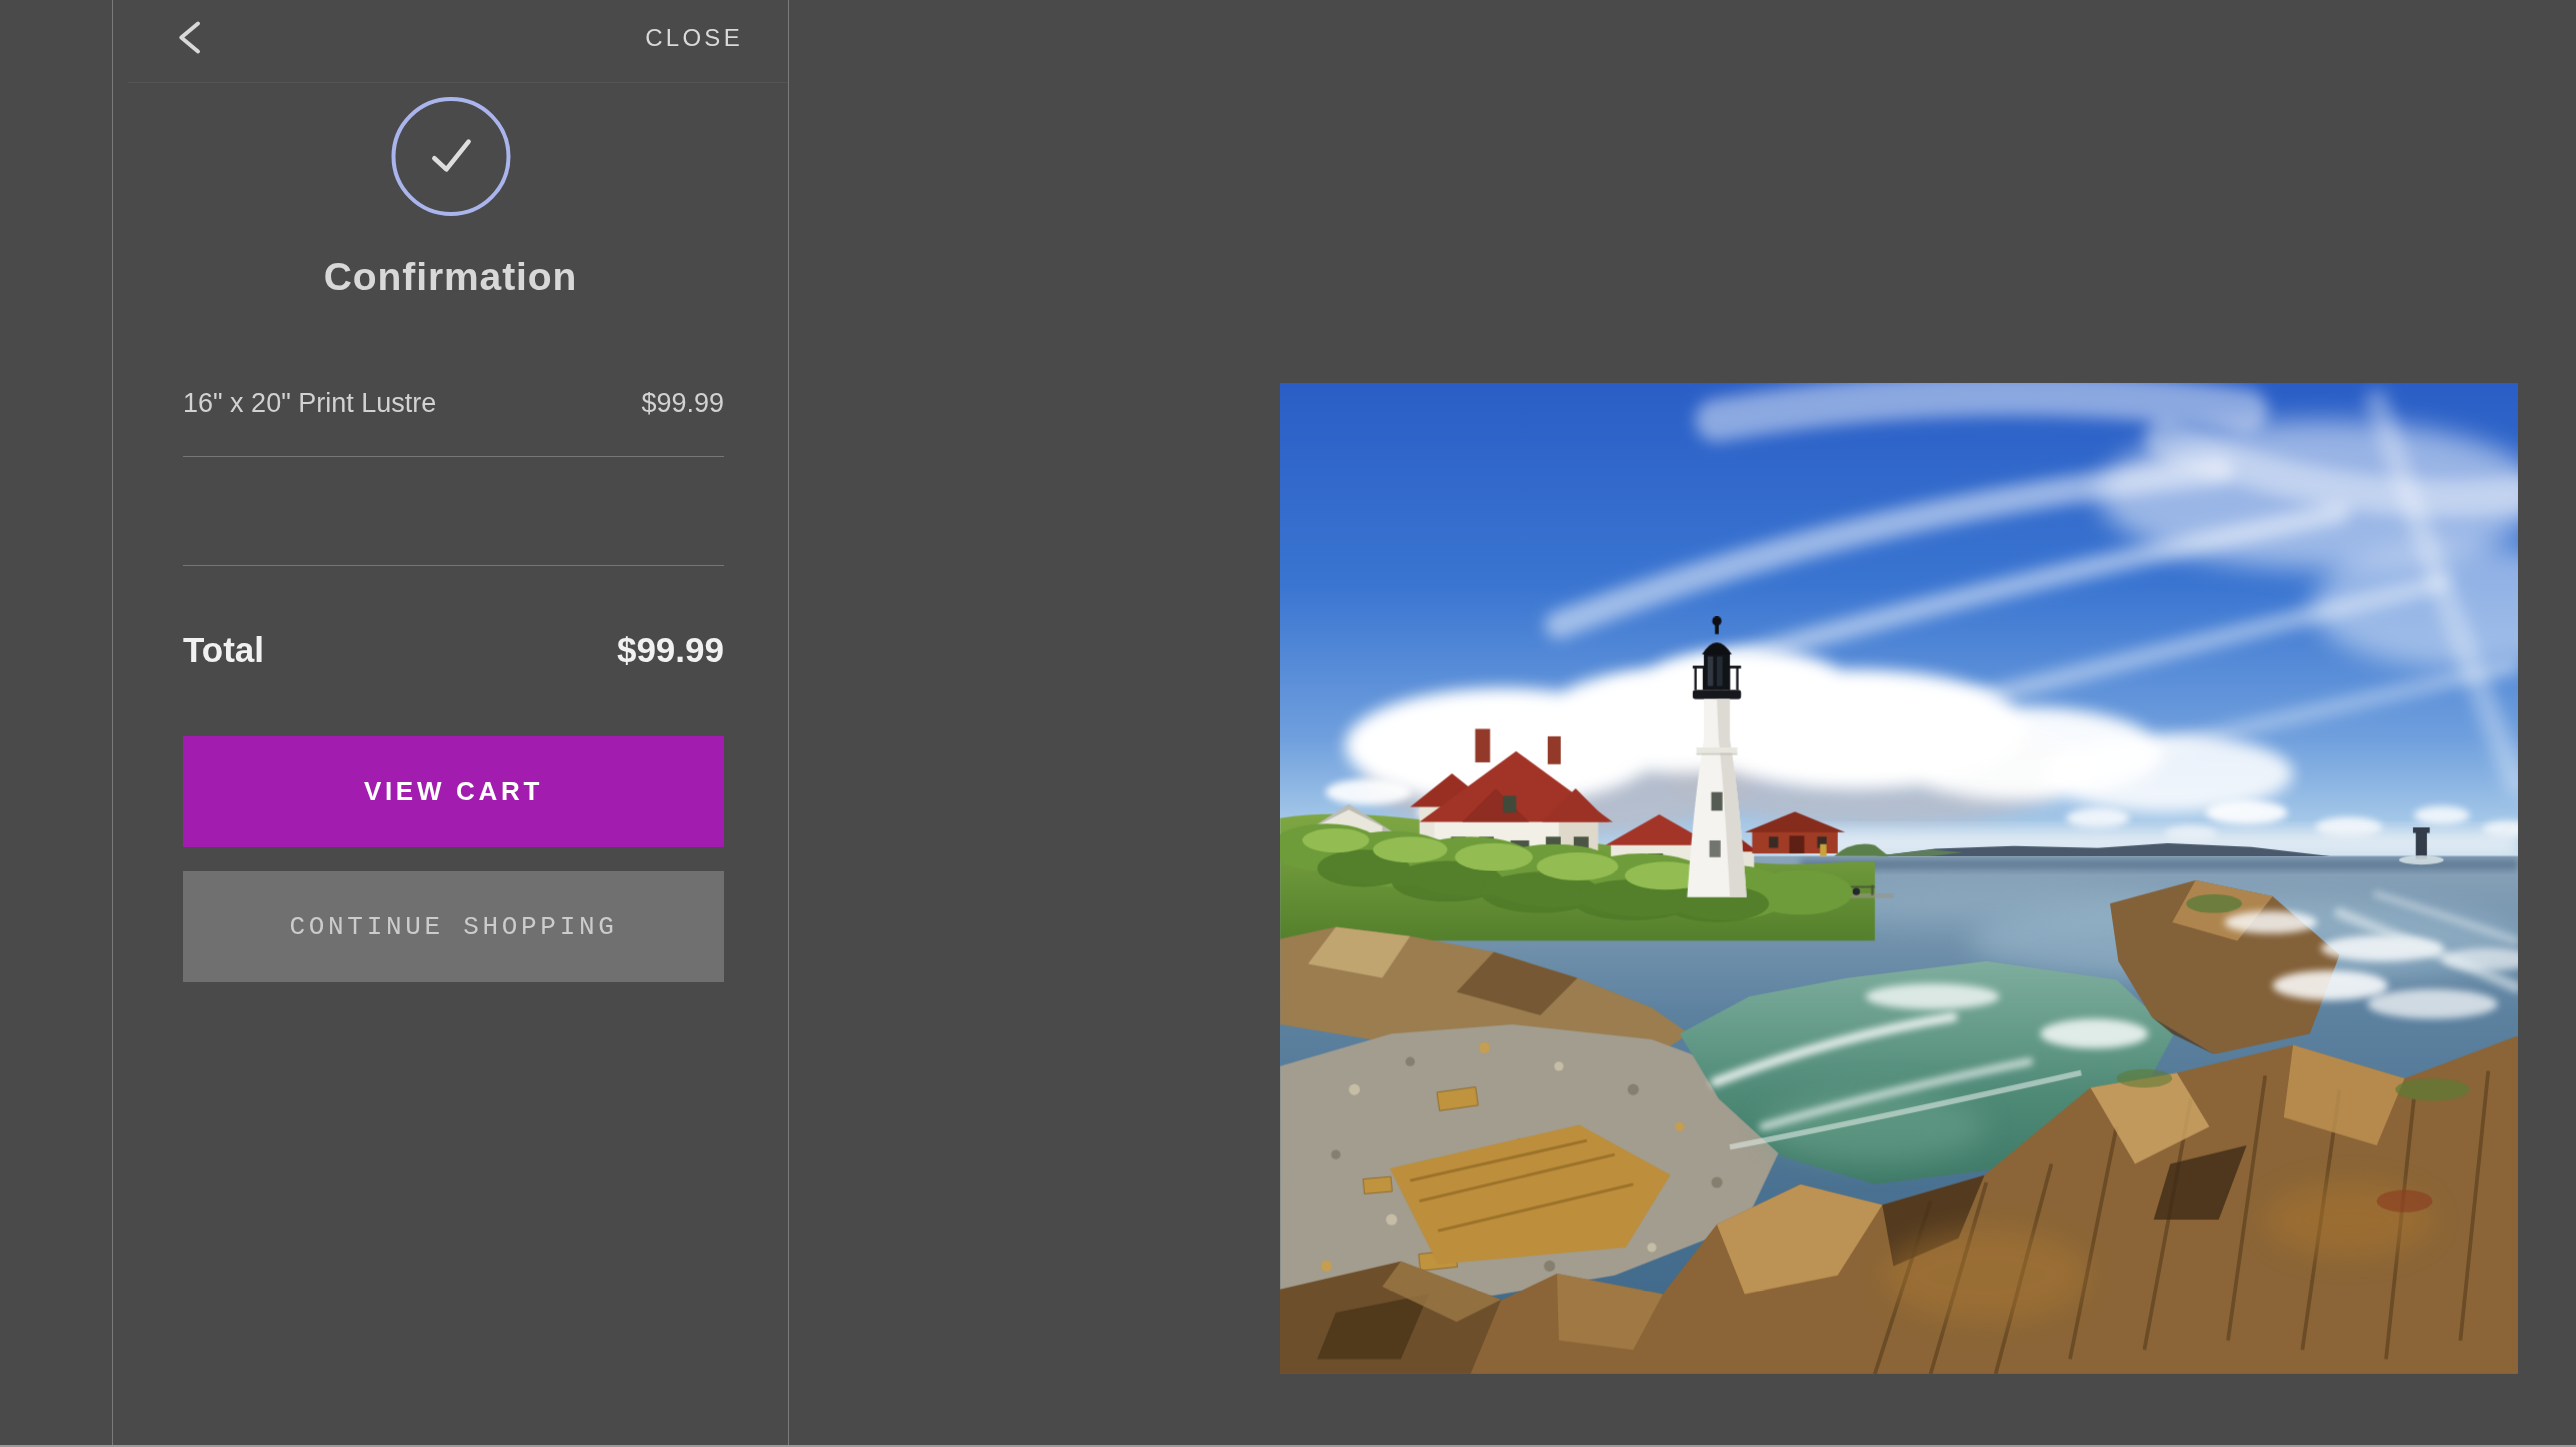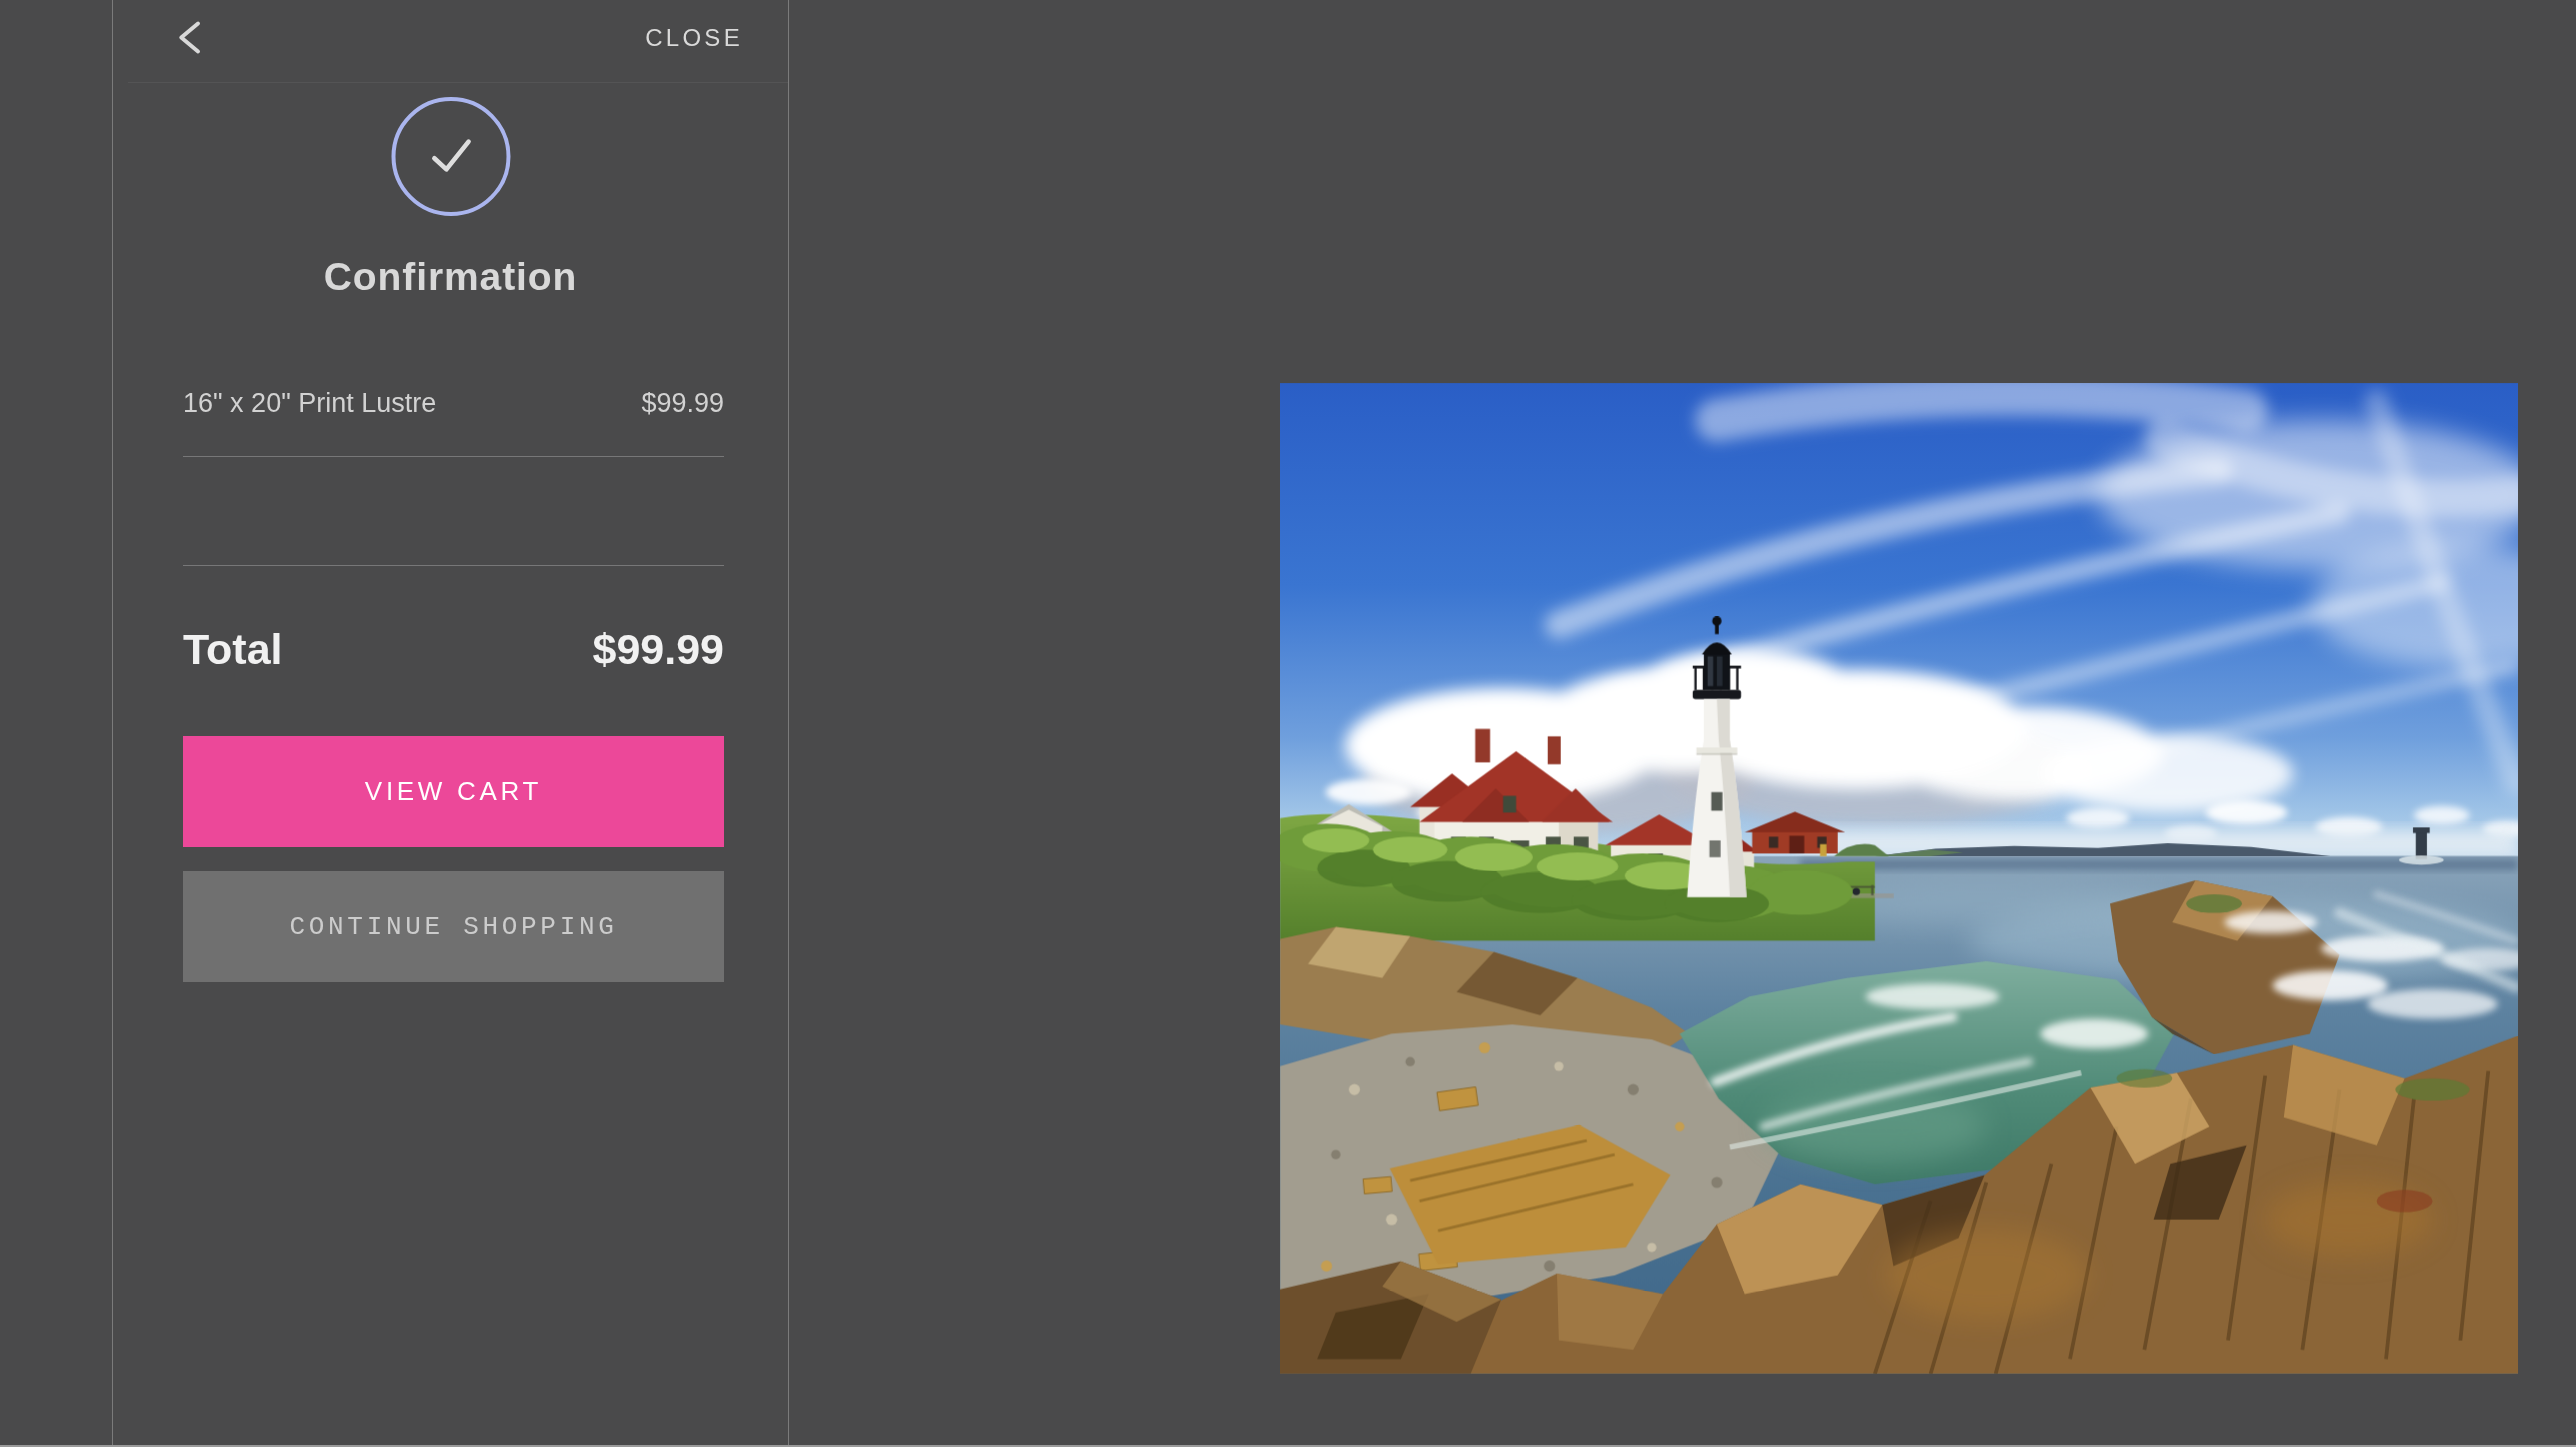--- a/index.html
+++ b/index.html
@@ -54,29 +54,29 @@
   .row-2{top:487px;}
   .divider{
     position:absolute;left:70px;width:541px;height:0.9px;
     background:rgba(255,255,255,0.25);
   }
   .div-1{top:456px;}
   .div-2{top:565px;}
   .total-row{
     position:absolute;left:70px;top:620px;width:541px;height:59px;
     display:flex;align-items:center;justify-content:space-between;
-    font-size:43px;font-weight:bold;color:#f1f1f1;
+    font-size:35px;font-weight:bold;color:#f1f1f1;
   }
   .btn{
     position:absolute;left:70px;width:541px;height:111px;
     display:flex;align-items:center;justify-content:center;
     font-size:26px;letter-spacing:3.7px;border:none;cursor:pointer;
     font-family:"Liberation Sans", sans-serif;
   }
-  .btn-view{top:736px;background:#ec4899;color:#ffffff;}
+  .btn-view{top:736px;background:#a21caf;color:#ffffff;font-weight:bold;}
   .btn-continue{top:871px;background:#707070;color:#cccccc;font-family:Liberation Mono, monospace;}
   
   .page-bottom-line{
     position:absolute;left:0;bottom:0;width:100%;height:2.8px;background:#9a9a9a;
   }
   
   .photo{
     position:absolute;left:1280px;top:383px;width:1238px;height:991px;
     overflow:hidden;
   }

